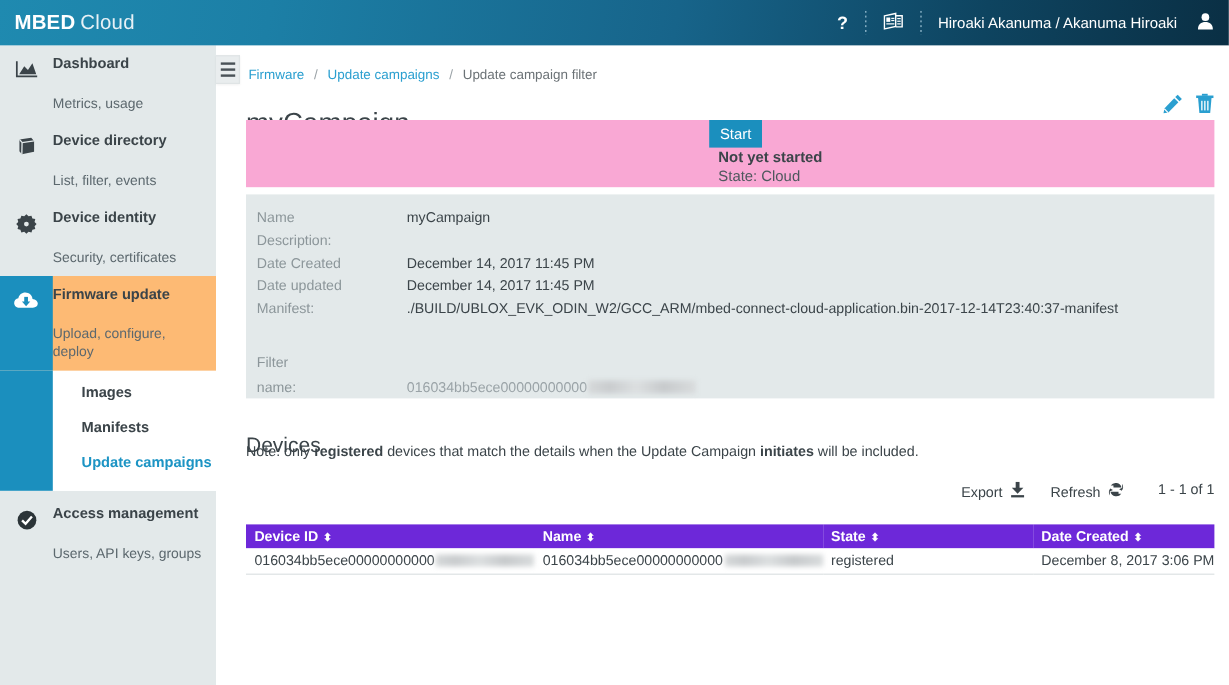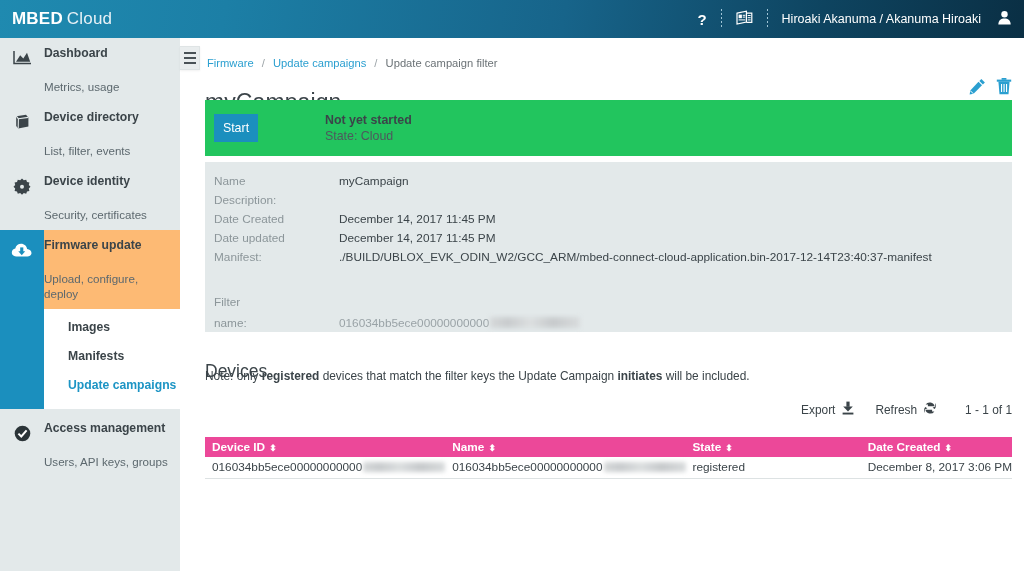--- a/index.html
+++ b/index.html
@@ -79,21 +79,21 @@
 
   .page-title {
     position: absolute; left: 205px; top: 74px; font-size: 23px; color: #3b4449;
     font-weight: normal; letter-spacing: .1px;
   }
   .page-actions { position: absolute; right: 12px; top: 78px; display: flex; gap: 10px; align-items: center; }
   .page-actions svg { display: block; }
 
   .status-panel {
     position: absolute; left: 205px; top: 100px; width: 807px; height: 56px;
-    background: #22c55e; display: flex; align-items: center;
+    background: #f9a8d4; display: flex; align-items: center; flex-direction: column;
   }
   .btn-start {
     margin-left: 9px; width: 44px; height: 28px; background: #1b8fbe; color: #ffffff;
     font-size: 12.4px; display: flex; align-items: center; justify-content: center;
     border: none; cursor: pointer;
   }
   .status-text { margin-left: 67px; }
   .status-main { font-size: 12.4px; font-weight: bold; color: #3b4449; line-height: 16px; }
   .status-sub { font-size: 12.4px; color: #4e585d; line-height: 17px; }
 
@@ -111,30 +111,30 @@
     background: linear-gradient(90deg, #d6d9da, #c9ccce 20%, #dcdfe0 45%, #c7cacc 70%, #d9dcdd);
     filter: blur(2.2px); border-radius: 1px; margin-left: 1px;
   }
   .redact.sm { width: 82px; height: 10px; }
 
   .sec-title { position: absolute; left: 205px; top: 346px; font-size: 17.5px; color: #3b4449; font-weight: normal; }
   .sec-note { position: absolute; left: 205px; top: 369px; font-size: 11.9px; color: #3b4449; }
   .sec-note b { font-weight: bold; }
 
   .tabletools {
-    position: absolute; right: 12px; top: 401px; display: flex; align-items: center;
+    position: absolute; right: 12px; top: 401px; display: flex; 
     font-size: 11.9px; color: #3b4449; gap: 6px;
   }
   .tool { display: flex; align-items: center; gap: 6px; cursor: pointer; }
   .tool + .tool { margin-left: 14px; }
   .pager { margin-left: 22px; white-space: nowrap; }
 
   .dtable { position: absolute; left: 205px; top: 437px; width: 807px; border-collapse: collapse; }
   .dtable th {
-    background: #ec4899; color: #ffffff; font-size: 11.8px; font-weight: bold;
+    background: #6d28d9; color: #ffffff; font-size: 11.8px; font-weight: bold;
     text-align: left; height: 20px; padding: 0 0 0 7px; white-space: nowrap;
   }
   .dtable th .sort { margin-left: 4px; font-size: 9px; letter-spacing: -1px; }
   .dtable td {
     font-size: 11.8px; color: #3b4449; height: 21px; padding: 0 0 0 7px;
     border-bottom: 1px solid #dde2e3; background: #ffffff; white-space: nowrap;
   }
   .col1 { width: 200px; } .col2 { width: 200px; } .col3 { width: 198px; }
 </style>
 </head>
@@ -333,21 +333,21 @@
   <div class="filter-label">Filter</div>
   <div class="drow" style="height:22px;">
     <div class="dlabel">name:</div>
     <div class="dval" style="color:#9aa3a7;">
       <span>016034bb5ece00000000000</span><span class="redact"></span>
     </div>
   </div>
 </div>
 
 <h2 class="sec-title">Devices</h2>
-<div class="sec-note"><span>Note: only </span><b>registered</b><span> devices that match the filter keys the Update Campaign </span><b>initiates</b><span> will be included.</span></div>
+<div class="sec-note"><span>Note: only </span><b>registered</b><span> devices that match the details when the Update Campaign </span><b>initiates</b><span> will be included.</span></div>
 
 <div class="tabletools">
   <div class="tool">
     <span>Export</span>
     <span>
       <svg width="14" height="14" viewBox="0 0 14 14">
         <rect x="5.4" y="0.6" width="3.2" height="5.2" fill="#3b4449"></rect>
         <path d="M2.2 5.4 L11.8 5.4 L7 10.4 Z" fill="#3b4449"></path>
         <rect x="1.6" y="11.6" width="10.8" height="1.9" fill="#3b4449"></rect>
       </svg>

